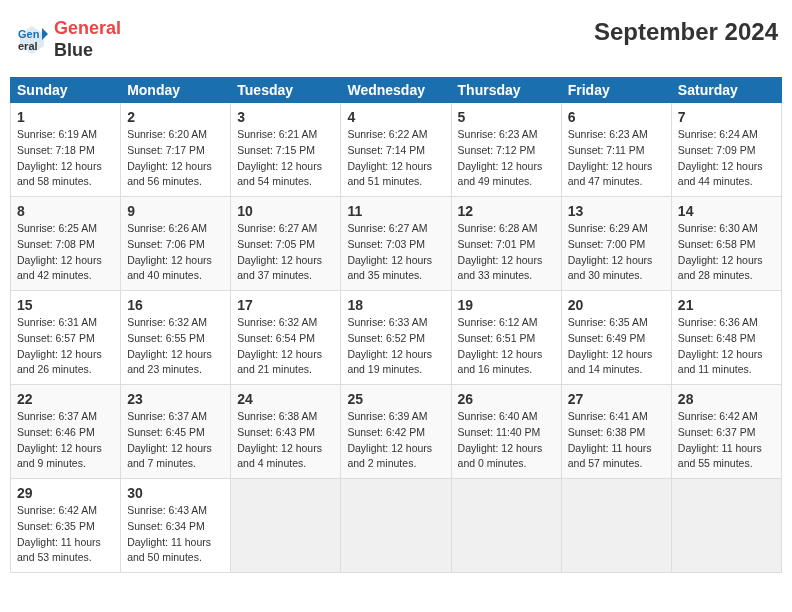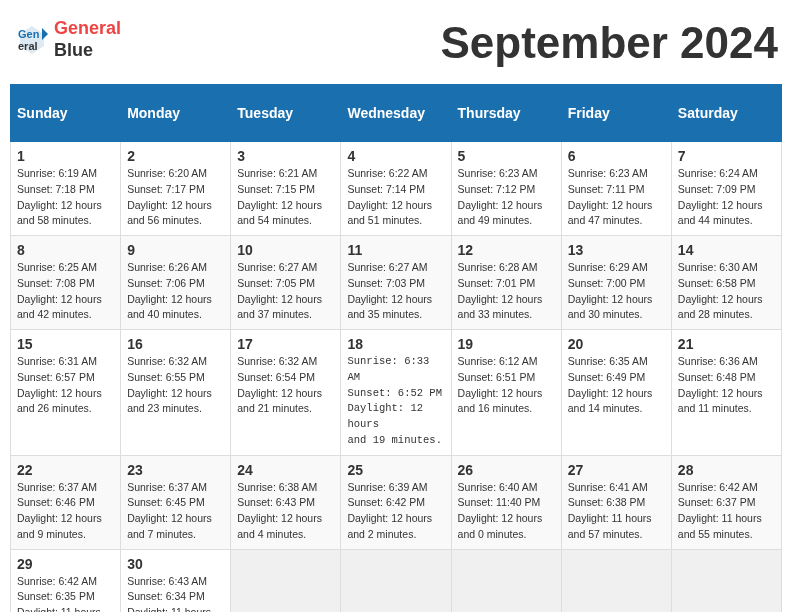--- a/index.html
+++ b/index.html
@@ -32,38 +32,38 @@
     }
     .logo-icon {
       width: 36px;
       height: 36px;
       margin-right: 4px;
     }
     .title-block {
       text-align: right;
     }
     .month-title {
-      font-size: 44px;
+      font-size: 24px;
       font-weight: bold;
       color: #333;
     }
     .location-title {
       font-size: 16px;
       color: #555;
     }
     table {
       width: 100%;
       border-collapse: collapse;
     }
     thead tr {
       background-color: #1a6faf;
       color: #fff;
     }
     thead th {
-      padding: 20px 6px;
+      padding: 4px 6px;
       font-size: 14px;
       font-weight: bold;
       text-align: left;
       border: 1px solid #1a6faf;
     }
     tbody tr {
       background: #fff;
     }
     tbody tr:nth-child(even) {
       background: #f9f9f9;
@@ -245,21 +245,21 @@
         </td>
         <td>
           <span class="day-num">17</span>
           <div class="day-info" style="white-space: pre-line;">Sunrise: 6:32 AM
 Sunset: 6:54 PM
 Daylight: 12 hours
 and 21 minutes.</div>
         </td>
         <td>
           <span class="day-num">18</span>
-          <div class="day-info" style="white-space: pre-line; font-family: Liberation Mono, monospace;">Sunrise: 6:33 AM
+          <div class="day-info" style="white-space: pre-line;">Sunrise: 6:33 AM
 Sunset: 6:52 PM
 Daylight: 12 hours
 and 19 minutes.</div>
         </td>
         <td>
           <span class="day-num">19</span>
           <div class="day-info" style="white-space: pre-line;">Sunrise: 6:12 AM
 Sunset: 6:51 PM
 Daylight: 12 hours
 and 16 minutes.</div>

